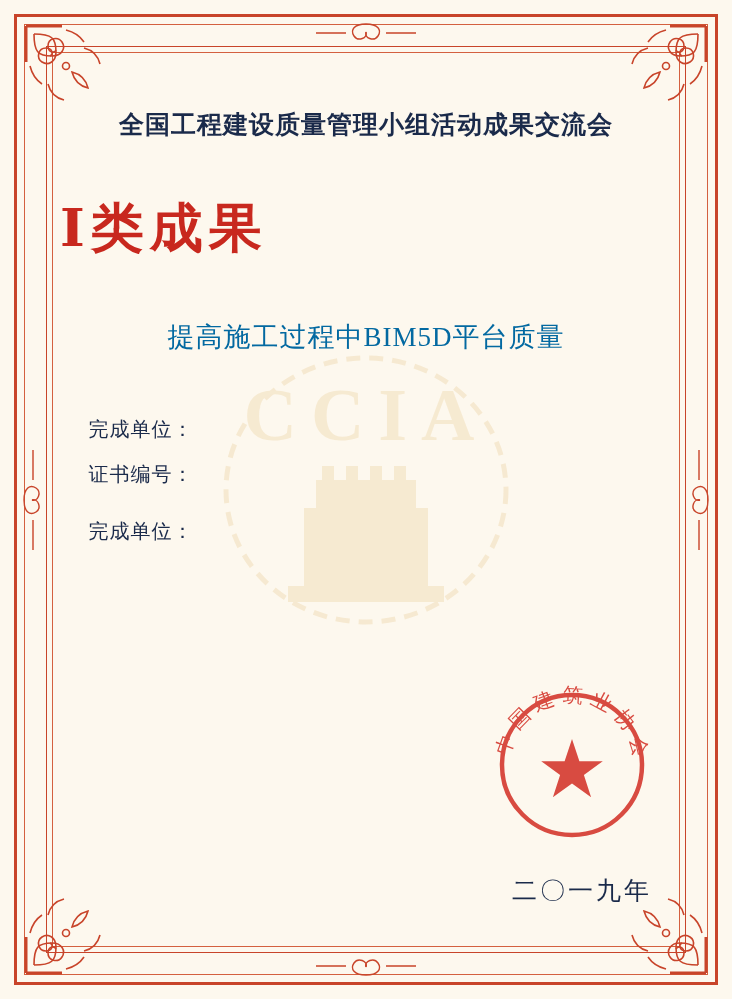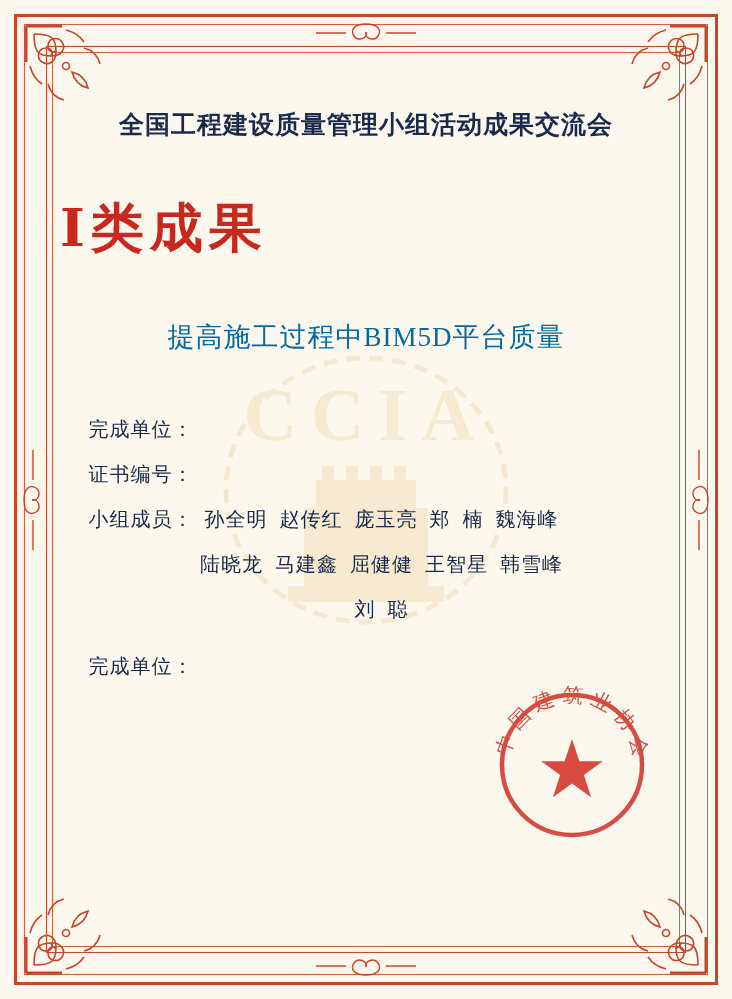--- a/index.html
+++ b/index.html
@@ -282,28 +282,20 @@
     <div class="fields">
 
       <div class="field-row">
         <div class="field-label">完成单位：</div>
       </div>
 
       <div class="field-row">
         <div class="field-label">证书编号：</div>
       </div>
 
-      <div class="field-row members">
-        <div class="field-label">小组成员：</div>
-        <div class="members-lines">
-          <div class="member-line">孙全明  赵传红  庞玉亮  郑  楠  魏海峰</div>
-          <div class="member-line">陆晓龙  马建鑫  屈健健  王智星  韩雪峰</div>
-          <div class="member-line">刘  聪</div>
-        </div>
-      </div>
 
       <div class="field-row cert-no">
         <div class="field-label">完成单位：</div>
       </div>
 
     </div>
   </div>
 
   <div class="seal">
     <svg viewBox="0 0 172 172">
@@ -311,14 +303,15 @@
         <path id="sealArc" d="M 86,86 m -63,0 a 63,63 0 1,1 126,0 a 63,63 0 1,1 -126,0"></path>
       </defs>
       <circle cx="86" cy="86" r="70" fill="none" stroke="#d4342a" stroke-width="4.5"></circle>
       <text font-family="Liberation Serif, serif" font-size="20" fill="#d4342a" letter-spacing="7">
         <textPath href="#sealArc" startOffset="26%" text-anchor="middle">中国建筑业协会</textPath>
       </text>
       <polygon fill="#d4342a" points="86,60 93.4,82.2 116.8,82.2 97.9,96.0 105.1,118.3 86,104.5 66.9,118.3 74.1,96.0 55.2,82.2 78.6,82.2"></polygon>
     </svg>
   </div>
 
+  <div class="date">二〇一九年</div>
 
 </div>
 
 </body></html>

